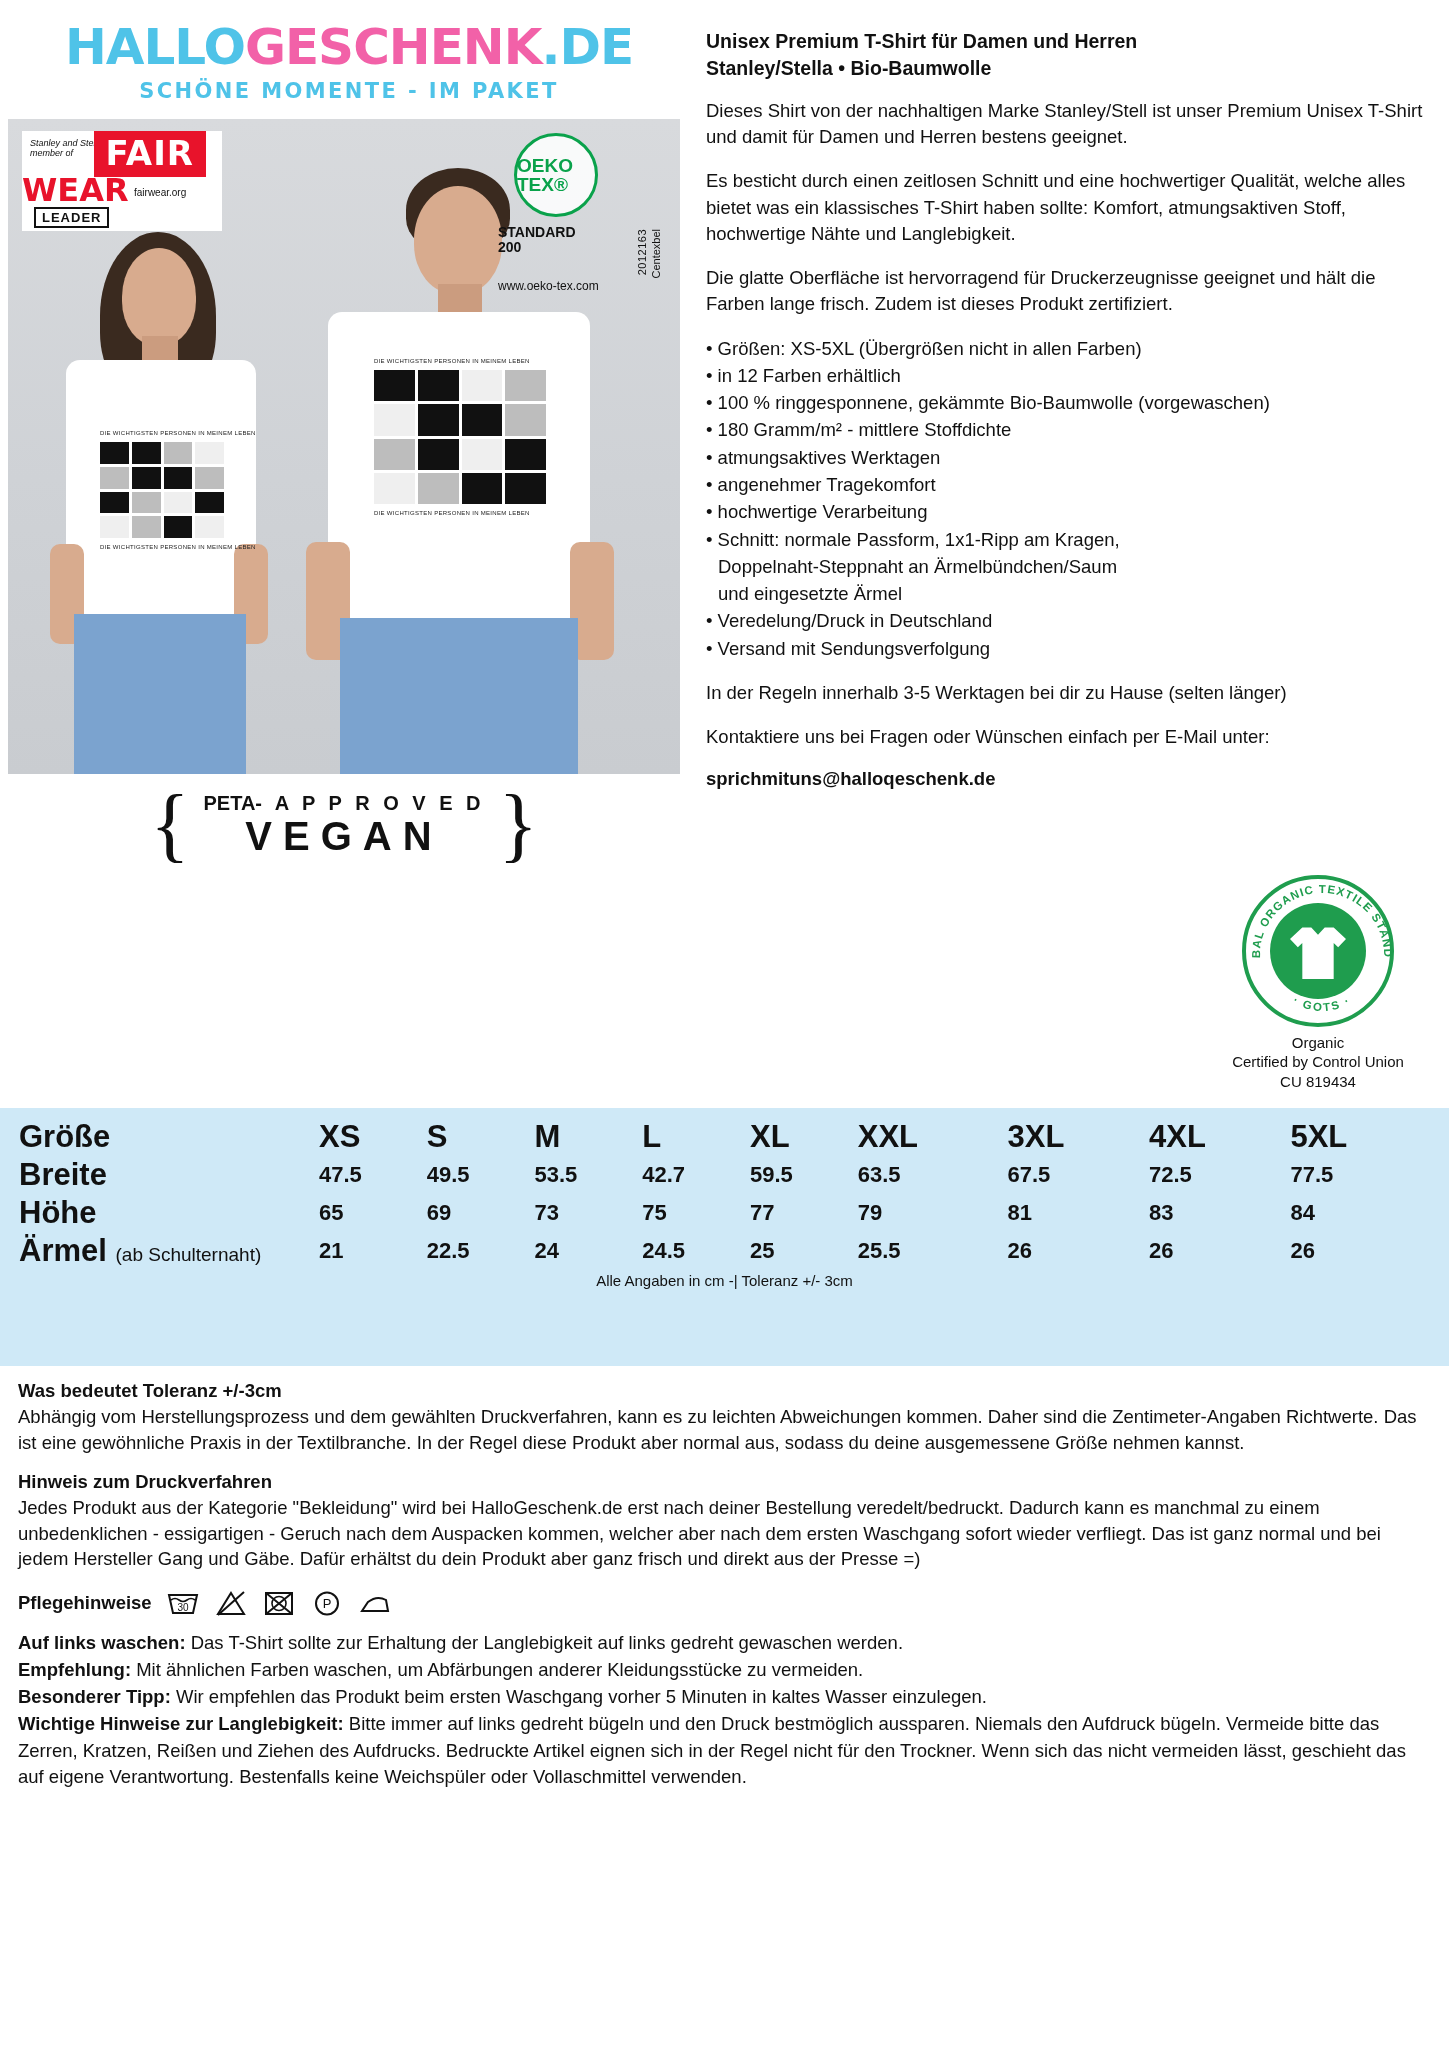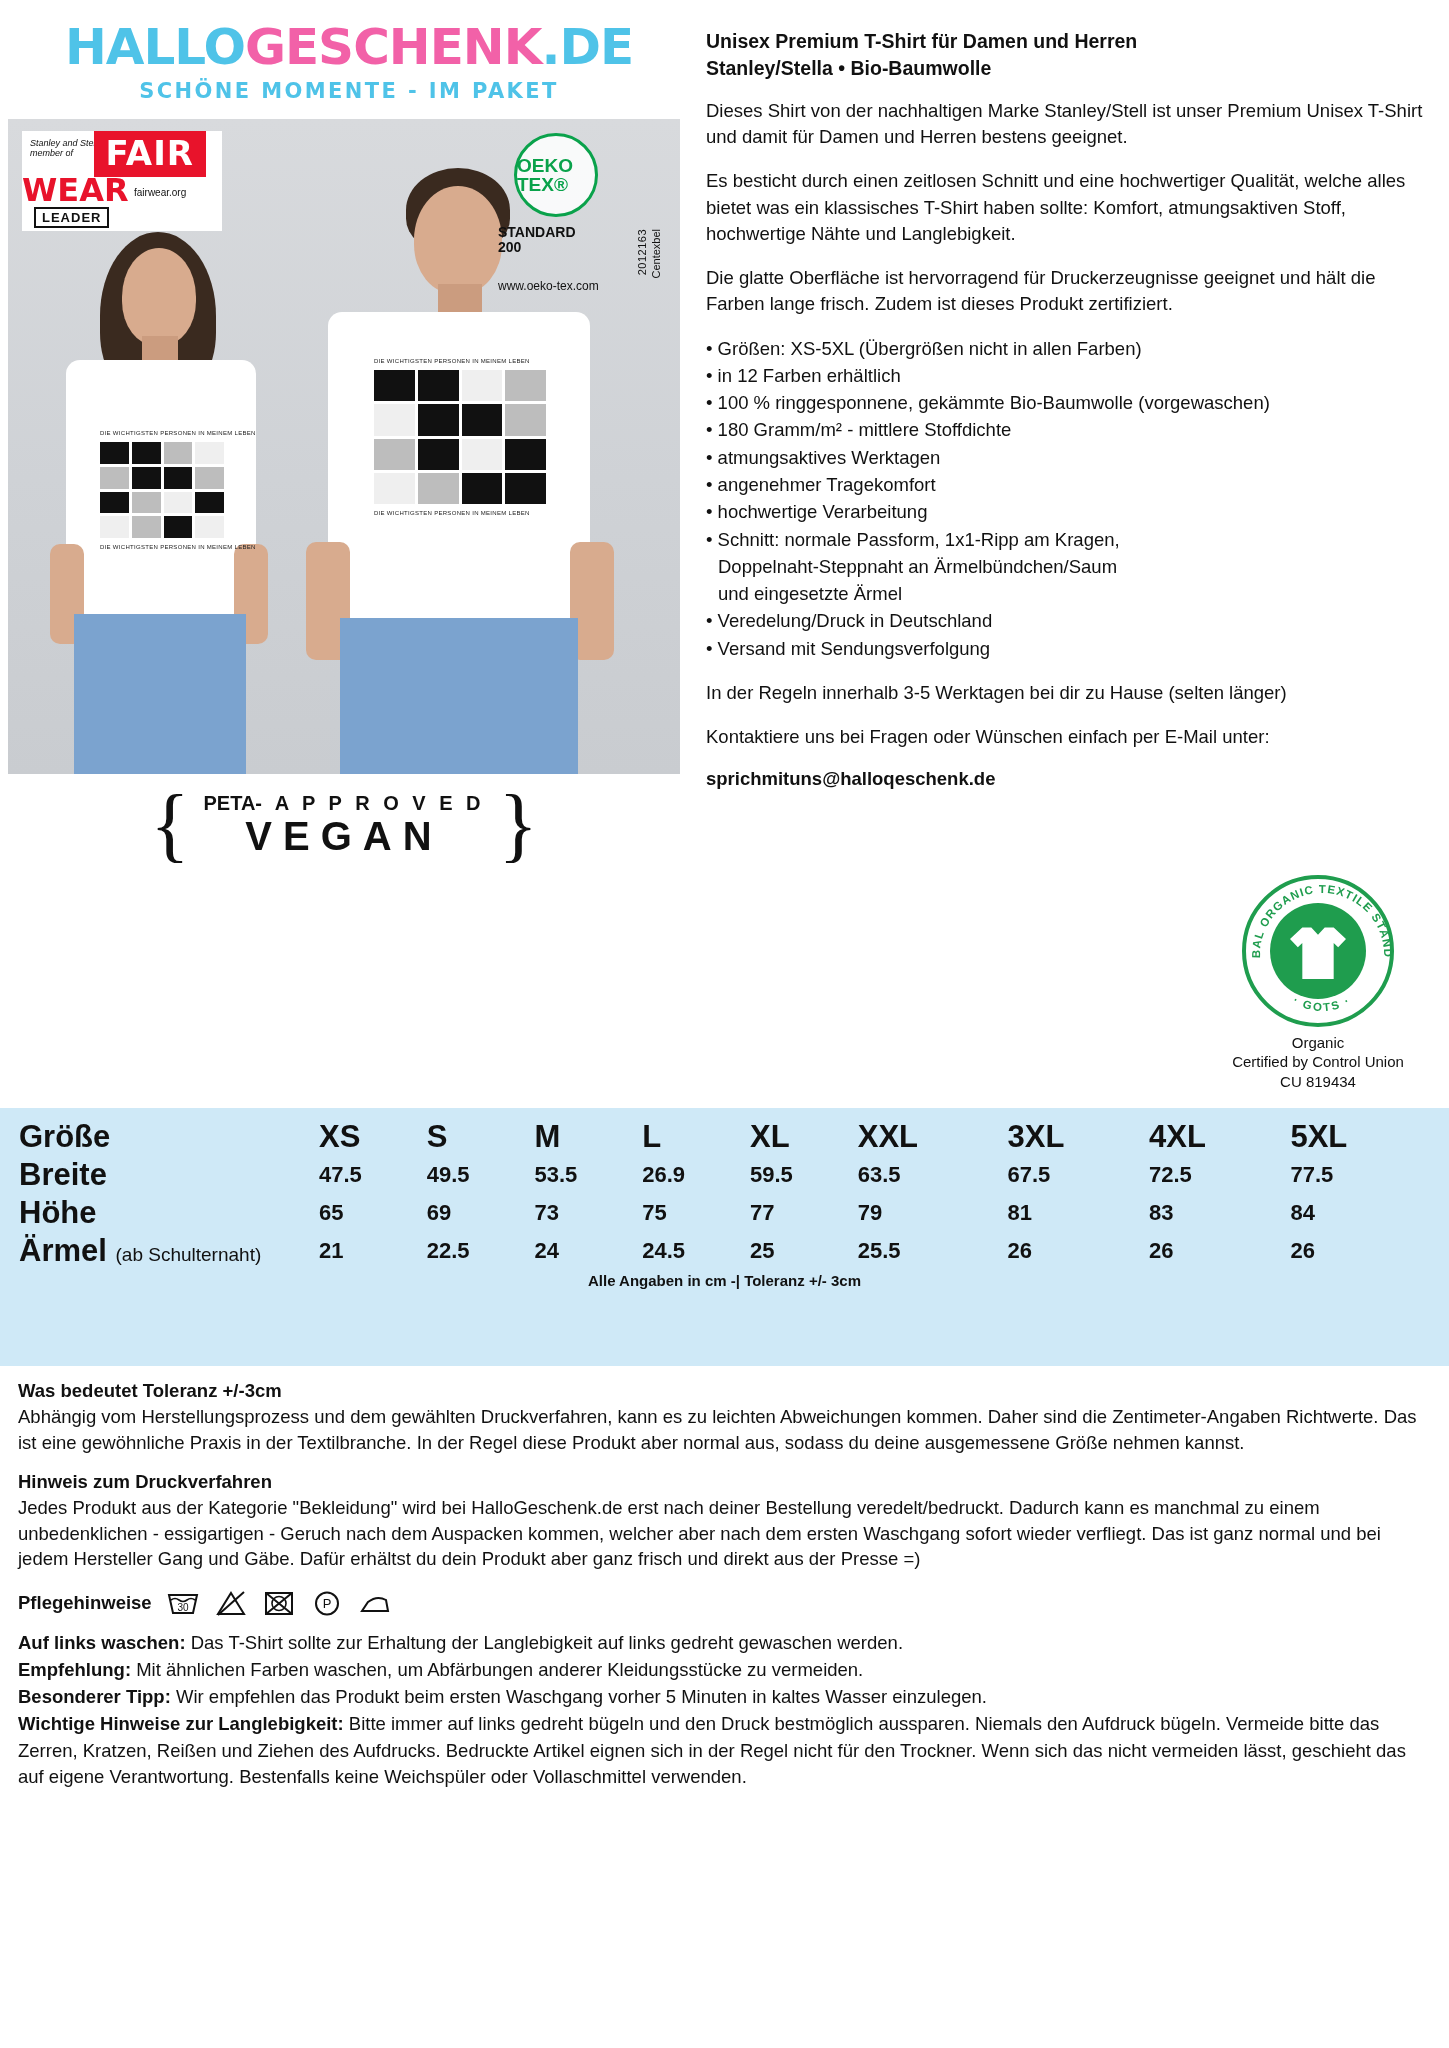--- a/index.html
+++ b/index.html
@@ -226,21 +226,21 @@
     background: #cfe9f7;
     padding: 10px 18px 6px 18px;
     height: 258px;
   }
   table.size-table { width: 100%; border-collapse: collapse; }
   table.size-table td, table.size-table th { text-align: left; }
   .st-label { font-size: 31px; font-weight: bold; white-space: nowrap; }
   .st-label small { font-size: 19px; font-weight: normal; }
   .st-val { font-size: 22px; font-weight: bold; text-align: left; }
   .st-head { font-size: 31px; font-weight: bold; }
-  .st-note { text-align: center; font-size: 15px; font-weight: bold; margin-top: 2px; }
+  .st-note { text-align: center; font-size: 15px; font-weight: normal; margin-top: 2px; }
 
   
   .bottom { padding: 14px 18px 0 18px; }
   .b-head { font-size: 18.5px; font-weight: bold; margin-bottom: 2px; }
   .b-par  { font-size: 18.5px; line-height: 1.38; margin-bottom: 16px; }
   .care-row { display: flex; align-items: center; gap: 14px; margin: 4px 0 12px 0; }
   .care-title { font-size: 18.5px; font-weight: bold; }
   .care-icons { display: flex; gap: 14px; align-items: center; }
   .ci { width: 34px; height: 30px; position: relative; }
   .ci svg { display: block; }
@@ -426,21 +426,21 @@
       <td class="st-head">XXL</td>
       <td class="st-head">3XL</td>
       <td class="st-head">4XL</td>
       <td class="st-head">5XL</td>
     </tr>
     <tr>
       <td class="st-label">Breite</td>
       <td class="st-val">47.5</td>
       <td class="st-val">49.5</td>
       <td class="st-val">53.5</td>
-      <td class="st-val">26.9</td>
+      <td class="st-val">42.7</td>
       <td class="st-val">59.5</td>
       <td class="st-val">63.5</td>
       <td class="st-val">67.5</td>
       <td class="st-val">72.5</td>
       <td class="st-val">77.5</td>
     </tr>
     <tr>
       <td class="st-label">Höhe</td>
       <td class="st-val">65</td>
       <td class="st-val">69</td>

